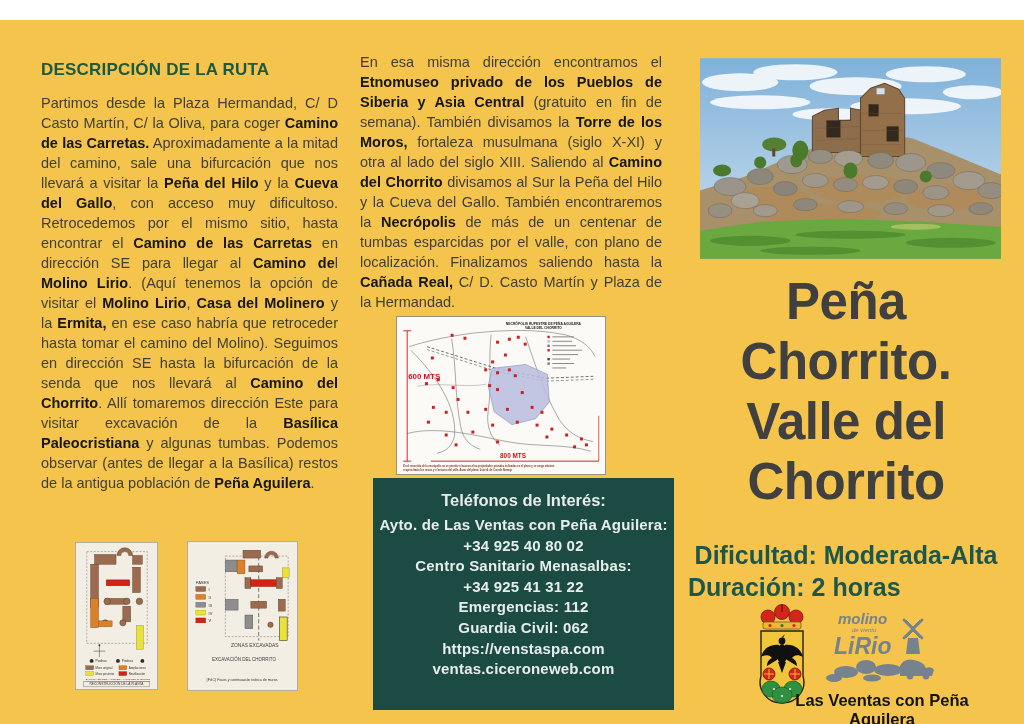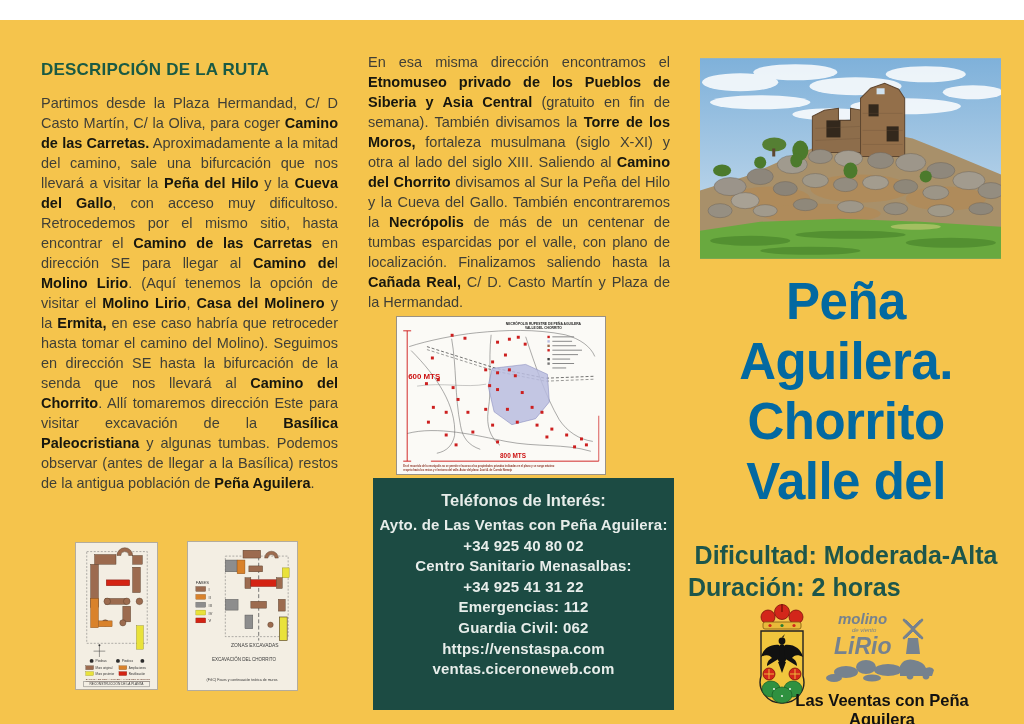--- a/index.html
+++ b/index.html
@@ -9,32 +9,32 @@
   .col-left{position:absolute;left:41px;top:40px;width:297px;}
   .route-heading{font-size:17px;font-weight:800;color:#1A5A44;letter-spacing:.2px;margin:0 0 13px 0;}
   .body-text{font-size:14.5px;line-height:20px;text-align:justify;color:#403f36;margin:0;}
   .body-text .bb{font-weight:700;color:#17170f;}
   
   .plan-card{position:absolute;background:#f3eee3;border:1px solid #b4ac9c;box-sizing:border-box;}
   .plan1{left:75px;top:522px;width:83px;height:148px;}
   .plan2{left:187px;top:521px;width:111px;height:150px;}
   .plan-card svg{display:block;width:100%;height:100%;}
   
-  .col-mid{position:absolute;left:368px;top:32px;width:302px;}
+  .col-mid{position:absolute;left:360px;top:32px;width:302px;}
   .map-wrap{position:absolute;left:396px;top:296px;width:210px;height:159px;background:#fbfaf6;border:1px solid #9a9284;box-sizing:border-box;}
   .map-wrap svg{display:block;width:100%;height:100%;}
   .phone-box{position:absolute;left:373px;top:458px;width:301px;height:232px;background:#1C4B43;
              color:#E7EDEA;text-align:center;box-sizing:border-box;padding-top:13px;}
   .phone-title{font-size:16.5px;font-weight:800;margin-bottom:5px;}
   .phone-line{font-size:15px;font-weight:700;line-height:20.6px;letter-spacing:.2px;}
   
   .photo-wrap{position:absolute;left:700px;top:38px;width:301px;height:201px;}
   .photo-wrap svg{display:block;width:100%;height:100%;}
   .big-title{position:absolute;left:688px;top:252px;width:316px;text-align:center;
-             font-size:51px;line-height:60px;font-weight:800;color:#0369a1;letter-spacing:-.5px;}
+             font-size:51px;line-height:60px;font-weight:800;color:#404040;letter-spacing:-.5px;}
   .difficulty{position:absolute;left:688px;top:521px;width:316px;text-align:center;
               font-size:25px;font-weight:800;color:#1D564B;}
   .duration{position:absolute;left:688px;top:553px;width:316px;text-align:left;
             font-size:25px;font-weight:800;color:#1D564B;}
   .escudo{position:absolute;left:754px;top:584px;width:56px;height:102px;}
   .molino{position:absolute;left:812px;top:588px;width:132px;height:84px;}
   .org-text{position:absolute;left:762px;top:671px;width:240px;text-align:center;
             font-size:16.5px;line-height:19px;font-weight:800;color:#121212;}
   svg text{font-family:"Liberation Sans",sans-serif;}
 </style>
@@ -334,23 +334,23 @@
           <ellipse cx="150" cy="176" rx="55" ry="4"></ellipse>
         <ellipse cx="250" cy="184" rx="45" ry="5"></ellipse>
           <ellipse cx="110" cy="192" rx="50" ry="4"></ellipse>
       </g>
       <ellipse cx="215" cy="168" rx="25" ry="3" fill="#b2c46a" opacity="0.8"></ellipse>
     </svg>
   </div>
 
   <div class="big-title">
       <div class="title-line">Peña</div>
-      <div class="title-line">Aguilera.</div>
+      <div class="title-line">Chorrito.</div>
+      <div class="title-line">Valle del</div>
       <div class="title-line">Chorrito</div>
-      <div class="title-line">Valle del</div>
     </div>
 
   <div class="difficulty">Dificultad: Moderada-Alta</div>
   <div class="duration">Duración: 2 horas</div>
 
   <div class="escudo">
     <svg viewBox="0 0 56 102">
 
       <circle cx="14" cy="13" r="7" fill="#d3261a" stroke="#7d120b" stroke-width="0.8"></circle>
       <circle cx="28" cy="8" r="7.5" fill="#d3261a" stroke="#7d120b" stroke-width="0.8"></circle>

